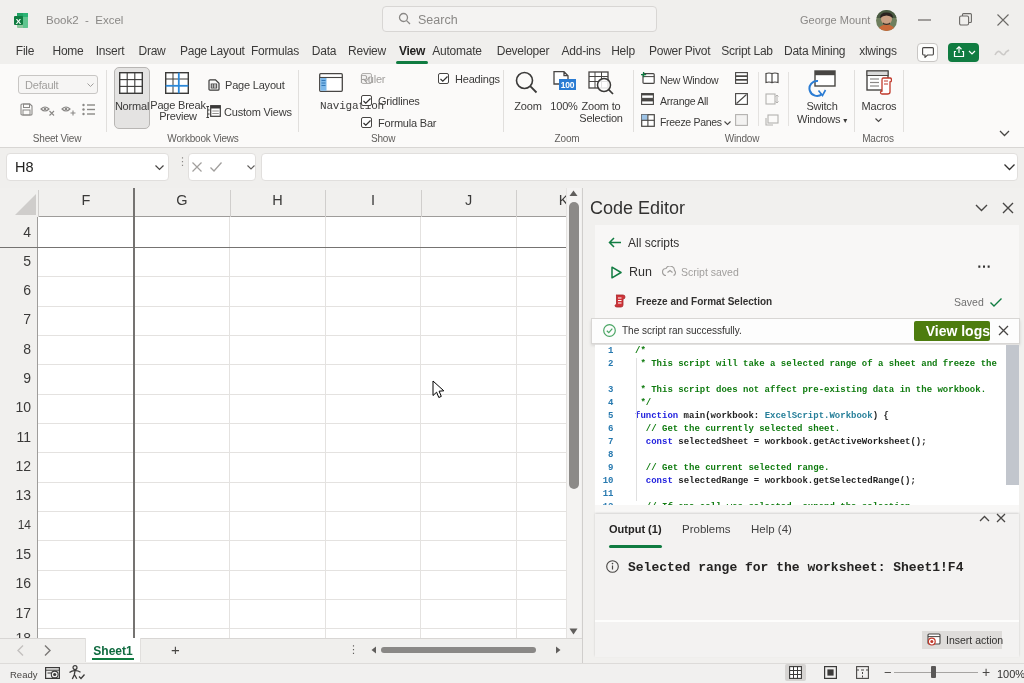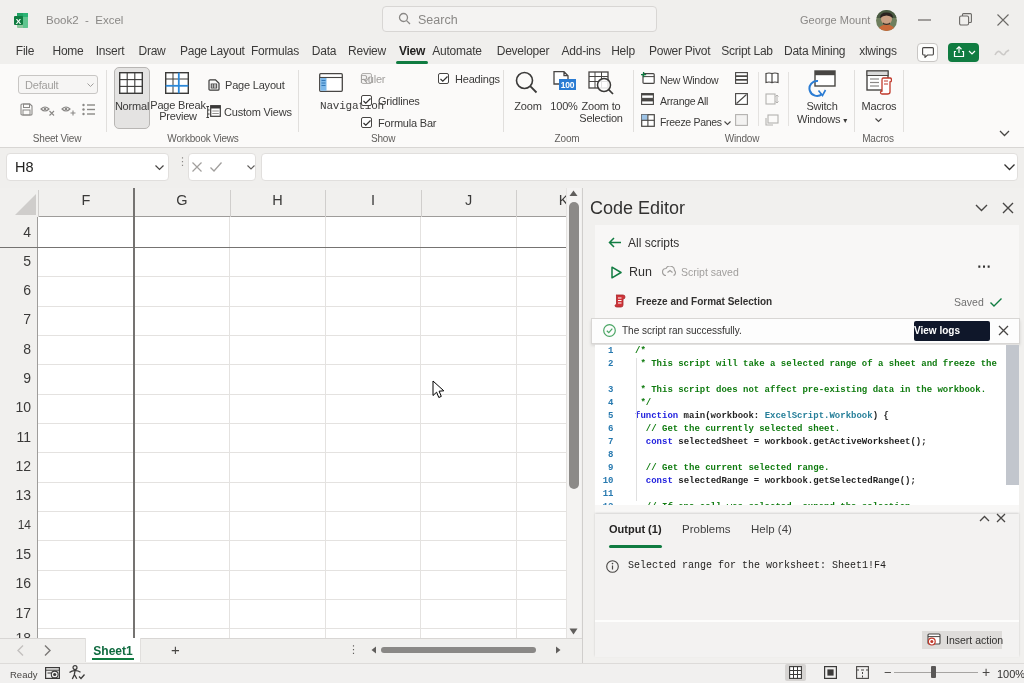--- a/index.html
+++ b/index.html
@@ -462,21 +462,21 @@
   <svg class="ab" style="left:407px;top:110px;" width="12" height="9" viewBox="0 0 12 9">
       <path d="M0.5 4.5 L4 8 L11.5 0.5" fill="none" stroke="#107c41" stroke-width="1.4"></path>
     </svg>
 
   <div class="ab" style="left:8px;top:130px;width:429px;height:25.5px;background:#fdfdfd;border:1px solid #d8d6d4;box-shadow:0 1.5px 3px rgba(0,0,0,0.12);"></div>
   <svg class="ab" style="left:20px;top:136px;" width="13" height="13" viewBox="0 0 13 13">
       <circle cx="6.5" cy="6.5" r="5.8" fill="none" stroke="#4aa564" stroke-width="1.2"></circle>
       <path d="M3.8 6.7 L5.8 8.6 L9.3 4.6" fill="none" stroke="#4aa564" stroke-width="1.2"></path>
     </svg>
   <div class="ab" style="left:39px;top:137px;font-size:10px;color:#323130;">The script ran successfully.</div>
-  <div class="ab" style="left:331px;top:132.5px;width:76px;height:20.5px;background:#0f172a;border-radius:2px;color:#fff;font-size:10px;font-weight:bold;text-align:left;line-height:20.5px;">View logs</div>
+  <div class="ab" style="left:331px;top:132.5px;width:76px;height:20.5px;background:#4d7c0f;border-radius:2px;color:#fff;font-size:14px;font-weight:bold;text-align:right;line-height:20.5px;">View logs</div>
   <svg class="ab" style="left:415px;top:137px;" width="11" height="11" viewBox="0 0 11 11">
       <path d="M1 1 L10 10 M10 1 L1 10" stroke="#484644" stroke-width="1.3"></path>
     </svg>
 
   <div id="code" class="ab" style="left:11.5px;top:156.5px;width:424.5px;height:160px;background:#fff;overflow:hidden;">
       <div class="ab" style="left:0;top:0.0px;width:424px;height:13.06px;line-height:13.06px;font-family:'Liberation Mono',monospace;font-size:9px;font-weight:bold;white-space:pre;"><span style="display:inline-block;width:19px;text-align:right;color:#2779af;font-weight:bold;">1</span><span style="display:inline-block;width:21.5px;"></span><span style="color:#0f7b0f;">/*</span></div>
       <div class="ab" style="left:0;top:13.1px;width:424px;height:13.06px;line-height:13.06px;font-family:'Liberation Mono',monospace;font-size:9px;font-weight:bold;white-space:pre;"><span style="display:inline-block;width:19px;text-align:right;color:#2779af;font-weight:bold;">2</span><span style="display:inline-block;width:21.5px;"></span><span style="color:#0f7b0f;"> * This script will take a selected range of a sheet and freeze the</span></div>
       <div class="ab" style="left:0;top:39.2px;width:424px;height:13.06px;line-height:13.06px;font-family:'Liberation Mono',monospace;font-size:9px;font-weight:bold;white-space:pre;"><span style="display:inline-block;width:19px;text-align:right;color:#2779af;font-weight:bold;">3</span><span style="display:inline-block;width:21.5px;"></span><span style="color:#0f7b0f;"> * This script does not affect pre-existing data in the workbook.</span></div>
       <div class="ab" style="left:0;top:52.2px;width:424px;height:13.06px;line-height:13.06px;font-family:'Liberation Mono',monospace;font-size:9px;font-weight:bold;white-space:pre;"><span style="display:inline-block;width:19px;text-align:right;color:#2779af;font-weight:bold;">4</span><span style="display:inline-block;width:21.5px;"></span><span style="color:#0f7b0f;"> */</span></div>
       <div class="ab" style="left:0;top:65.3px;width:424px;height:13.06px;line-height:13.06px;font-family:'Liberation Mono',monospace;font-size:9px;font-weight:bold;white-space:pre;"><span style="display:inline-block;width:19px;text-align:right;color:#2779af;font-weight:bold;">5</span><span style="display:inline-block;width:21.5px;"></span><span style="color:#2121de;">function</span><span style="color:#1e1e1e;"> main(workbook: </span><span style="color:#267f99;">ExcelScript.Workbook</span><span style="color:#1e1e1e;">) {</span></div>
@@ -502,21 +502,21 @@
     </svg>
   <div class="ab" style="left:26px;top:335px;font-size:11px;font-weight:bold;color:#242322;">Output (1)</div>
   <div class="ab" style="left:99px;top:335px;font-size:11.5px;color:#424242;">Problems</div>
   <div class="ab" style="left:168px;top:335px;font-size:11.5px;color:#424242;">Help (4)</div>
   <div class="ab" style="left:26px;top:356.5px;width:53px;height:3px;background:#107c41;border-radius:2px;"></div>
   <svg class="ab" style="left:22.5px;top:371.5px;" width="13" height="13" viewBox="0 0 13 13">
       <circle cx="6.5" cy="6.5" r="5.8" fill="none" stroke="#484644" stroke-width="1.1"></circle>
       <line x1="6.5" y1="5.5" x2="6.5" y2="9.5" stroke="#484644" stroke-width="1.2"></line>
       <circle cx="6.5" cy="3.6" r="0.8" fill="#484644"></circle>
     </svg>
-  <div class="ab" style="left:45px;top:372px;font-family:'Liberation Mono',monospace;font-size:10px;font-weight:normal;color:#242322;">Selected range for the worksheet: Sheet1!F4</div>
+  <div class="ab" style="left:45px;top:372px;font-family:'Liberation Mono',monospace;font-size:13px;font-weight:bold;color:#242322;">Selected range for the worksheet: Sheet1!F4</div>
   <div class="ab" style="left:11.5px;top:432px;width:424.5px;height:1.5px;background:#fdfdfc;"></div>
 
   <div class="ab" style="left:338.5px;top:442.5px;width:80px;height:18.5px;background:#dedcda;"></div>
   <svg class="ab" style="left:344px;top:445px;" width="14" height="13" viewBox="0 0 14 13">
       <rect x="1" y="1" width="12" height="10" rx="1" fill="#fff" stroke="#484644" stroke-width="1.1"></rect>
       <line x1="1" y1="3.6" x2="13" y2="3.6" stroke="#484644" stroke-width="1"></line>
       <circle cx="4.8" cy="8.6" r="3.4" fill="#fff" stroke="#c0392b" stroke-width="1.2"></circle>
       <circle cx="4.8" cy="8.6" r="1.5" fill="#c0392b"></circle>
     </svg>
   <div class="ab" style="left:363px;top:446px;font-size:10.5px;color:#323130;">Insert action</div>

